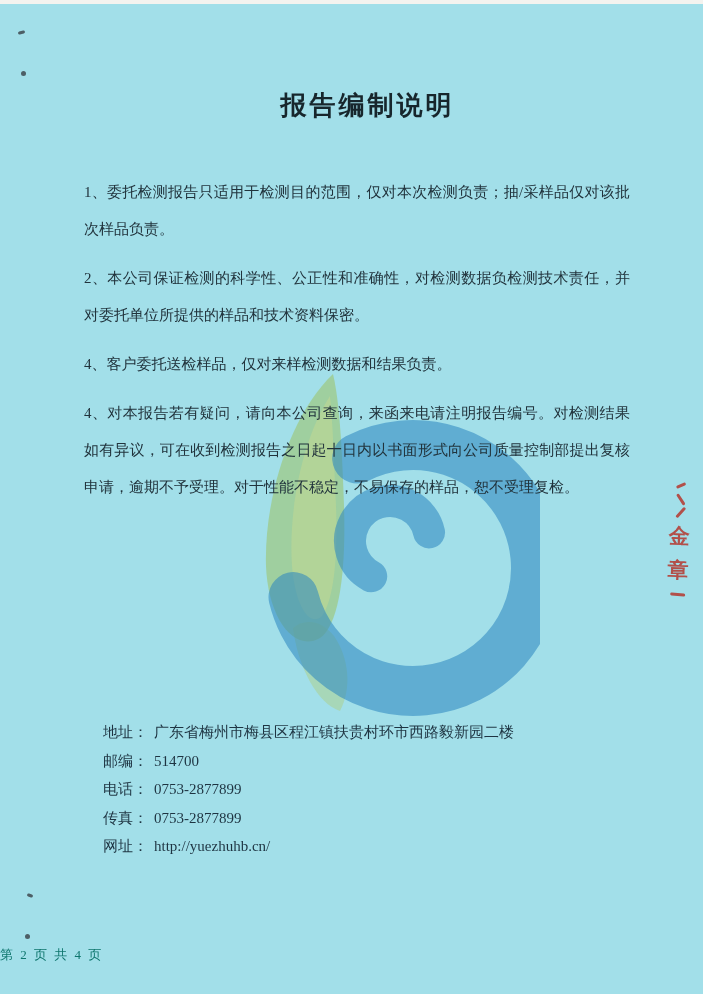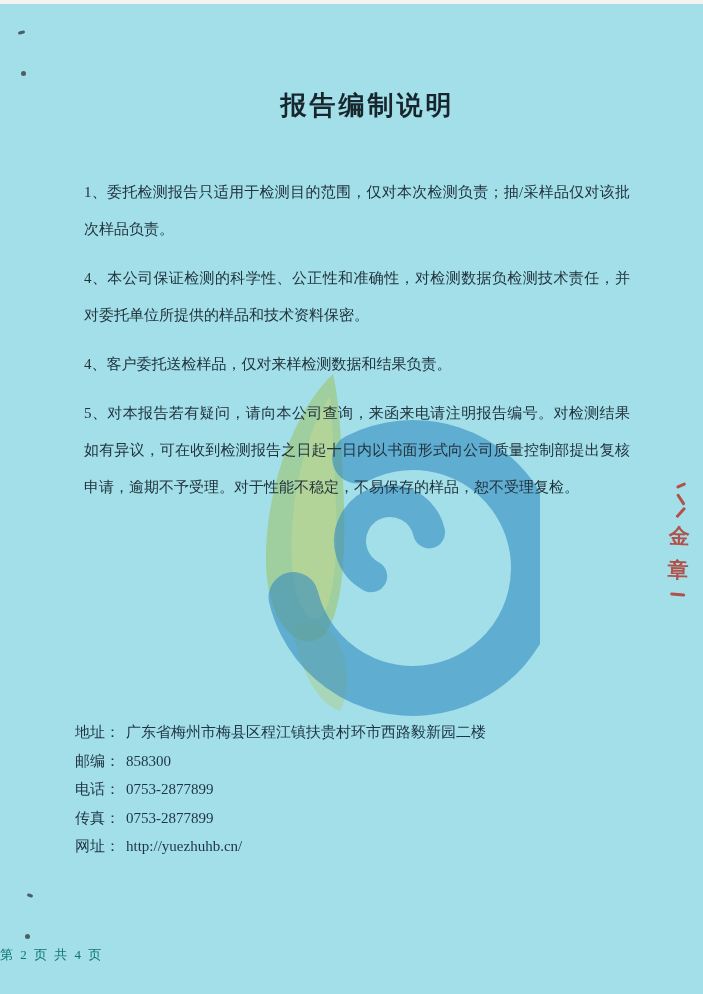--- a/index.html
+++ b/index.html
@@ -28,21 +28,21 @@
     position:absolute;left:72px;top:158px;width:570px;
     font-size:15px;line-height:37px;text-align:justify;color:#21333c;
   }
   .clauses p{margin:12px;}
   
   .contact{
     position:absolute;left:75px;top:714px;width:520px;
     font-size:15px;line-height:28.5px;color:#1e3442;
   }
   .contact p{margin:0;}
-  .contact .lbl{margin-right:6px;}
+  .contact .lbl{margin-right:6px;margin-left:28px;}
   
   .page-footer{
     position:absolute;left:0;top:942px;width:100%;
     text-align:left;font-size:13px;letter-spacing:2px;color:#0f766e;
   }
   
   .seal{
     position:absolute;left:658px;top:480px;width:40px;height:175px;
     display:flex;flex-direction:column;align-items:center;gap:11px;
     color:#b5382f;font-size:21px;font-weight:bold;opacity:.85;
@@ -76,28 +76,28 @@
     <g opacity="0.55">
       <circle cx="175" cy="212" r="123" fill="none" stroke="#2b86c0" stroke-width="50" stroke-linecap="round" stroke-dasharray="608 165" transform="rotate(243 175 212)"></circle>
       <circle cx="152" cy="185" r="40" fill="none" stroke="#2b86c0" stroke-width="32" stroke-linecap="round" stroke-dasharray="160 92" transform="rotate(118 152 185)"></circle>
     </g>
   </svg>
 
   <h1 class="page-title">报告编制说明</h1>
 
   <div class="clauses">
     <p>1、委托检测报告只适用于检测目的范围，仅对本次检测负责；抽/采样品仅对该批次样品负责。</p>
-    <p>4、本公司保证检测的科学性、公正性和准确性，对检测数据负检测技术责任，并对委托单位所提供的样品和技术资料保密。</p>
+    <p>2、本公司保证检测的科学性、公正性和准确性，对检测数据负检测技术责任，并对委托单位所提供的样品和技术资料保密。</p>
     <p>4、客户委托送检样品，仅对来样检测数据和结果负责。</p>
-    <p>5、对本报告若有疑问，请向本公司查询，来函来电请注明报告编号。对检测结果如有异议，可在收到检测报告之日起十日内以书面形式向公司质量控制部提出复核申请，逾期不予受理。对于性能不稳定，不易保存的样品，恕不受理复检。</p>
+    <p>4、对本报告若有疑问，请向本公司查询，来函来电请注明报告编号。对检测结果如有异议，可在收到检测报告之日起十日内以书面形式向公司质量控制部提出复核申请，逾期不予受理。对于性能不稳定，不易保存的样品，恕不受理复检。</p>
   </div>
 
   <div class="contact">
     <p><span class="lbl">地址：</span><span>广东省梅州市梅县区程江镇扶贵村环市西路毅新园二楼</span></p>
-    <p><span class="lbl">邮编：</span><span>858300</span></p>
+    <p><span class="lbl">邮编：</span><span>514700</span></p>
     <p><span class="lbl">电话：</span><span>0753-2877899</span></p>
     <p><span class="lbl">传真：</span><span>0753-2877899</span></p>
     <p><span class="lbl">网址：</span><span>http://yuezhuhb.cn/</span></p>
   </div>
 
   <div class="page-footer">第 2 页 共 4 页</div>
 
   <div class="seal">
     <div class="seal-stroke s1"></div>
     <div class="seal-stroke s2"></div>

